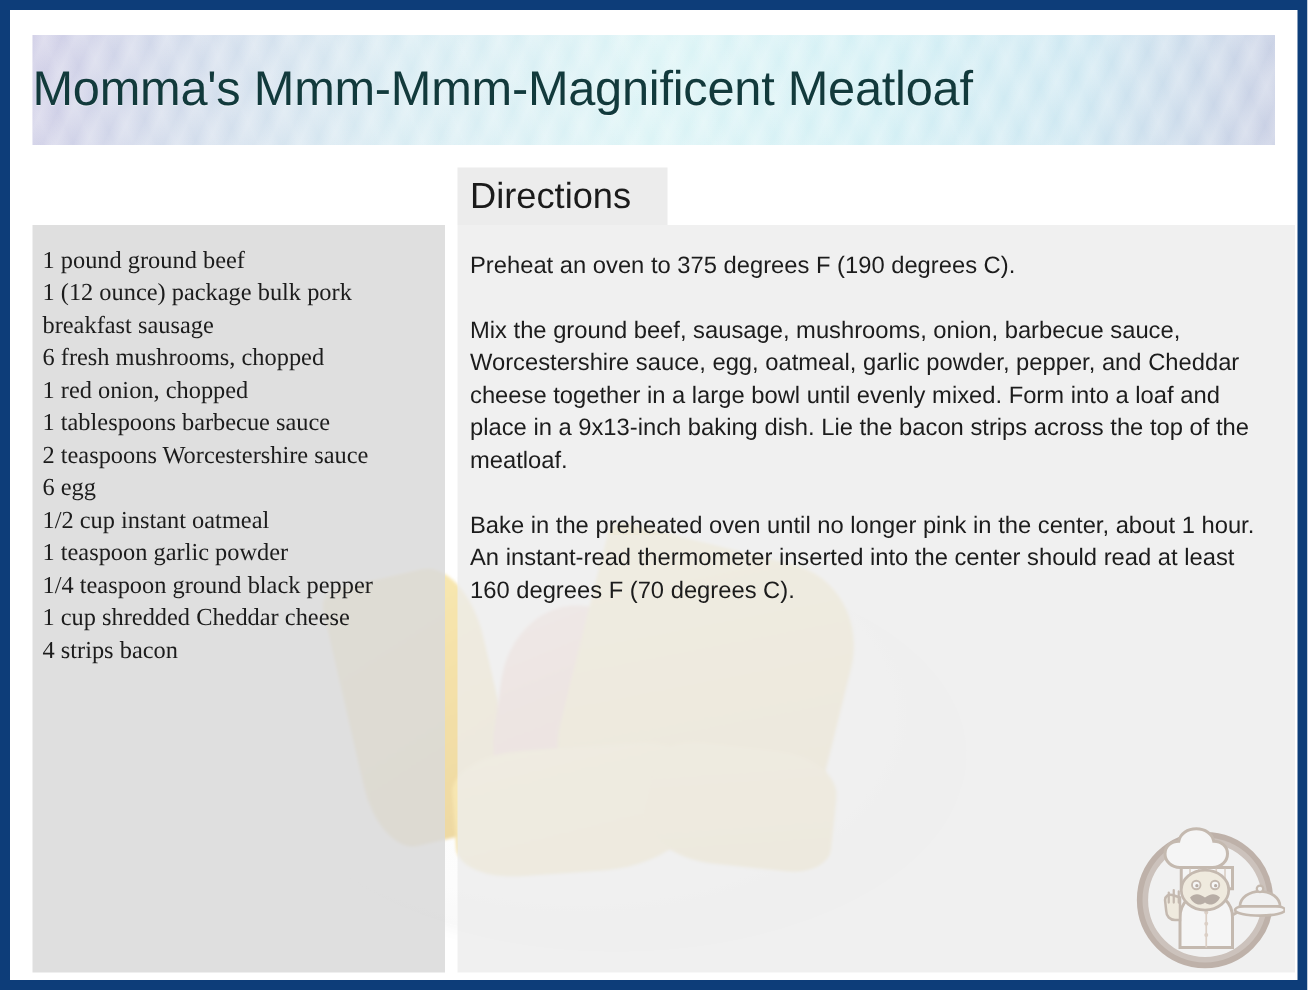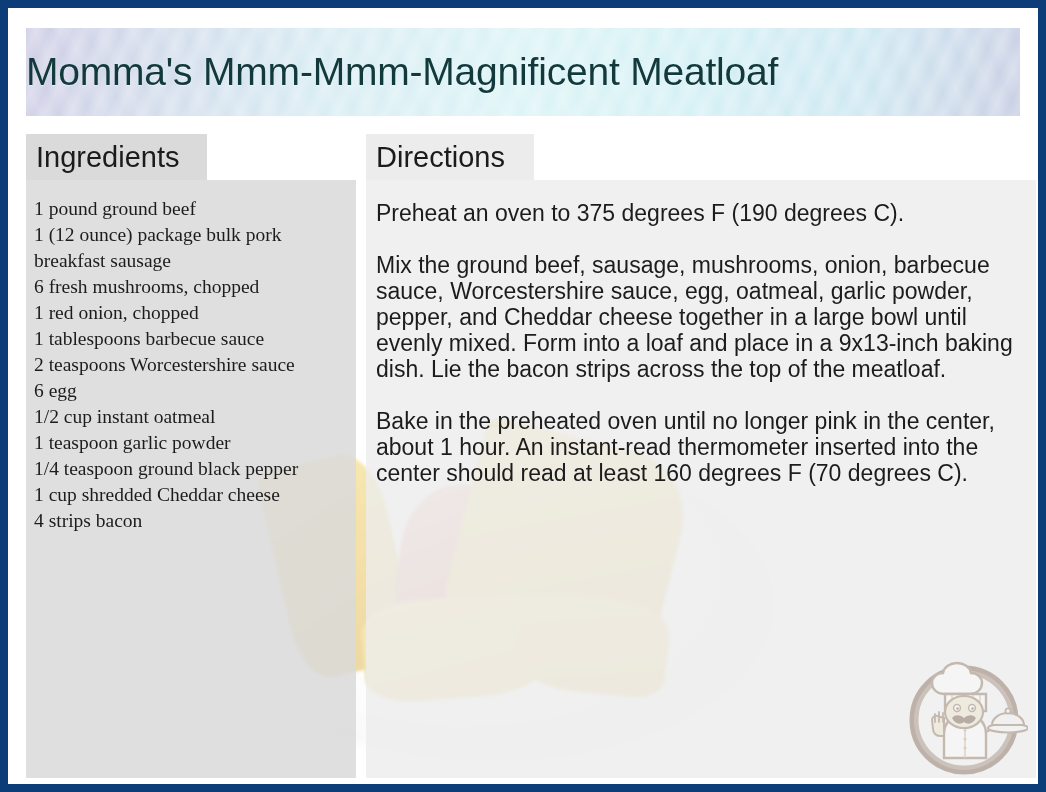--- a/index.html
+++ b/index.html
@@ -148,21 +148,21 @@
   .ingredient-list {
     list-style: none;
     font-size: 19.5px;
     line-height: 26px;
     color: #1c1c1c;
     font-family: Liberation Serif, serif;
   }
   .ingredient-list li { white-space: normal; }
 
   .direction-para {
-    font-size: 23px;
+    font-size: 19px;
     line-height: 26px;
     color: #1c1c1c;
     margin-bottom: 26px;
   }
   .direction-para:last-child { margin-bottom: 1px; }
 
   
   .chef-logo {
     position: absolute;
     right: 10px; bottom: 6px;
@@ -185,23 +185,20 @@
       <div class="food f3"></div>
       <div class="food f4"></div>
       <div class="food f5"></div>
       <div class="photo-wash"></div>
     </div>
 
     <div class="title-banner">
       <div class="title-text">Momma's Mmm-Mmm-Magnificent Meatloaf</div>
     </div>
 
-    <div class="tab tab-ingredients">
-      <span>Ingredients</span>
-    </div>
     <div class="panel panel-ingredients">
       <ul class="ingredient-list">
         <li>1 pound ground beef</li>
         <li>1 (12 ounce) package bulk pork breakfast sausage</li>
         <li>6 fresh mushrooms, chopped</li>
         <li>1 red onion, chopped</li>
         <li>1 tablespoons barbecue sauce</li>
         <li>2 teaspoons Worcestershire sauce</li>
         <li>6 egg</li>
         <li>1/2 cup instant oatmeal</li>

